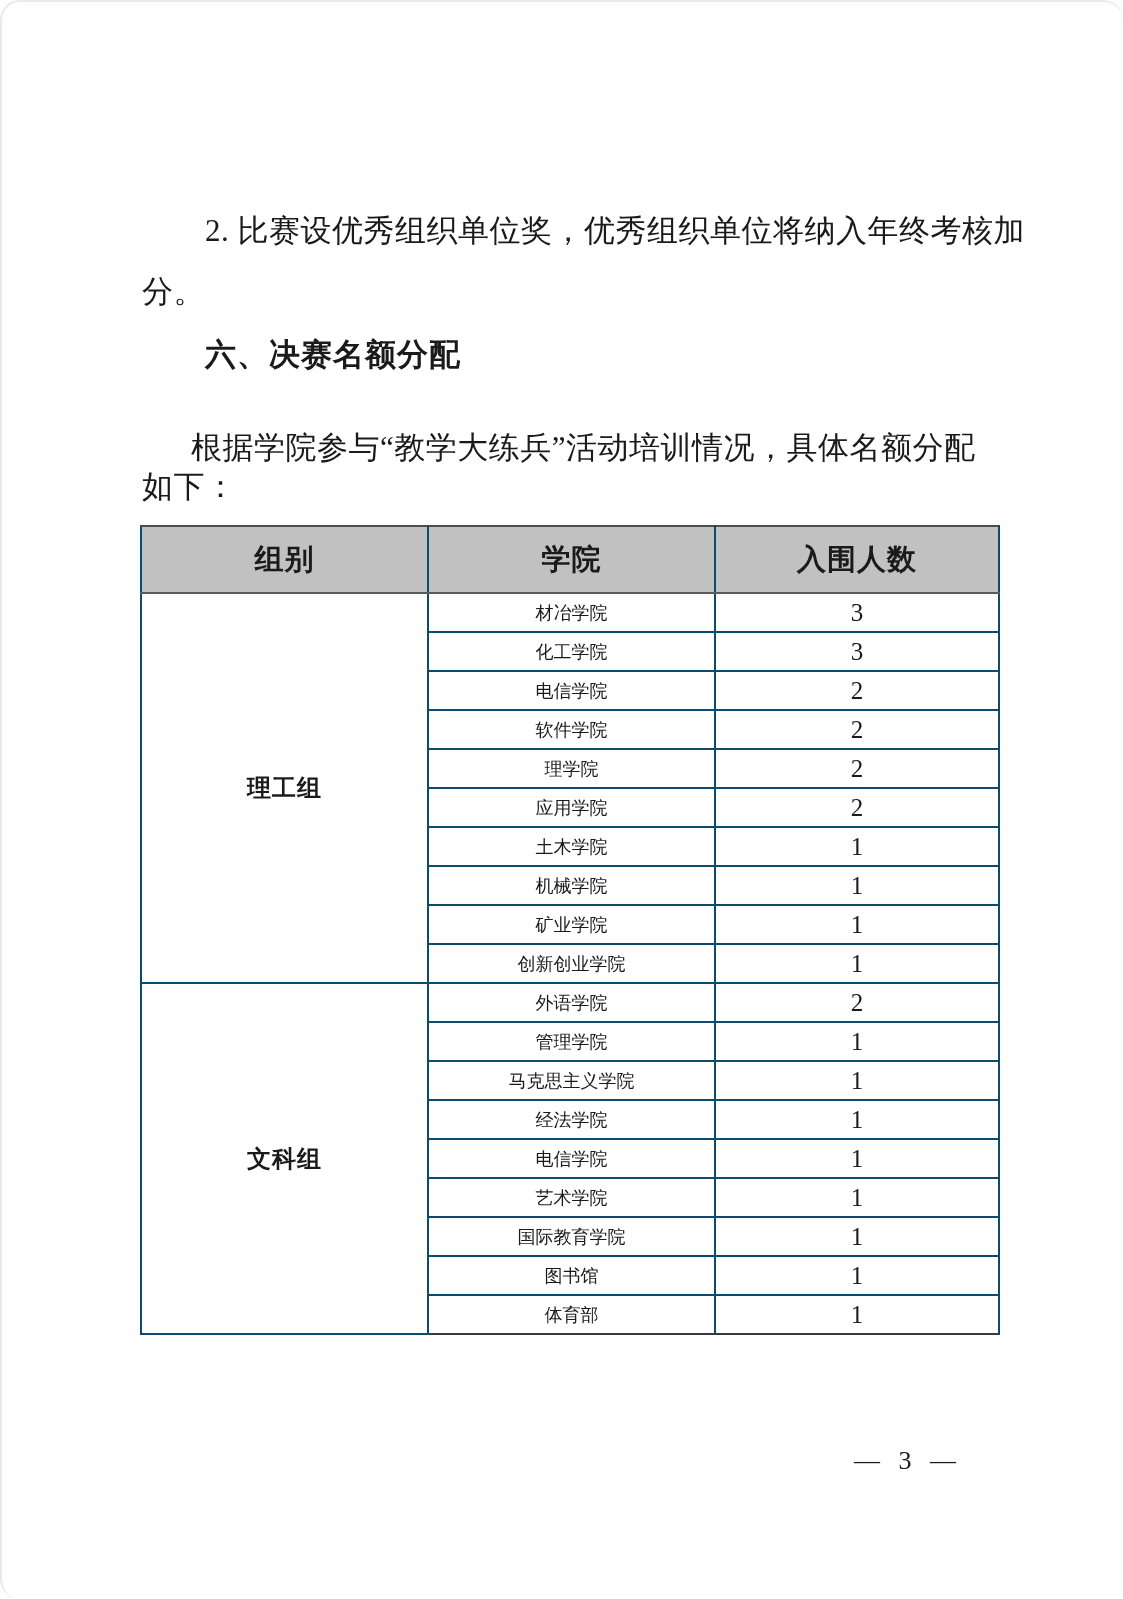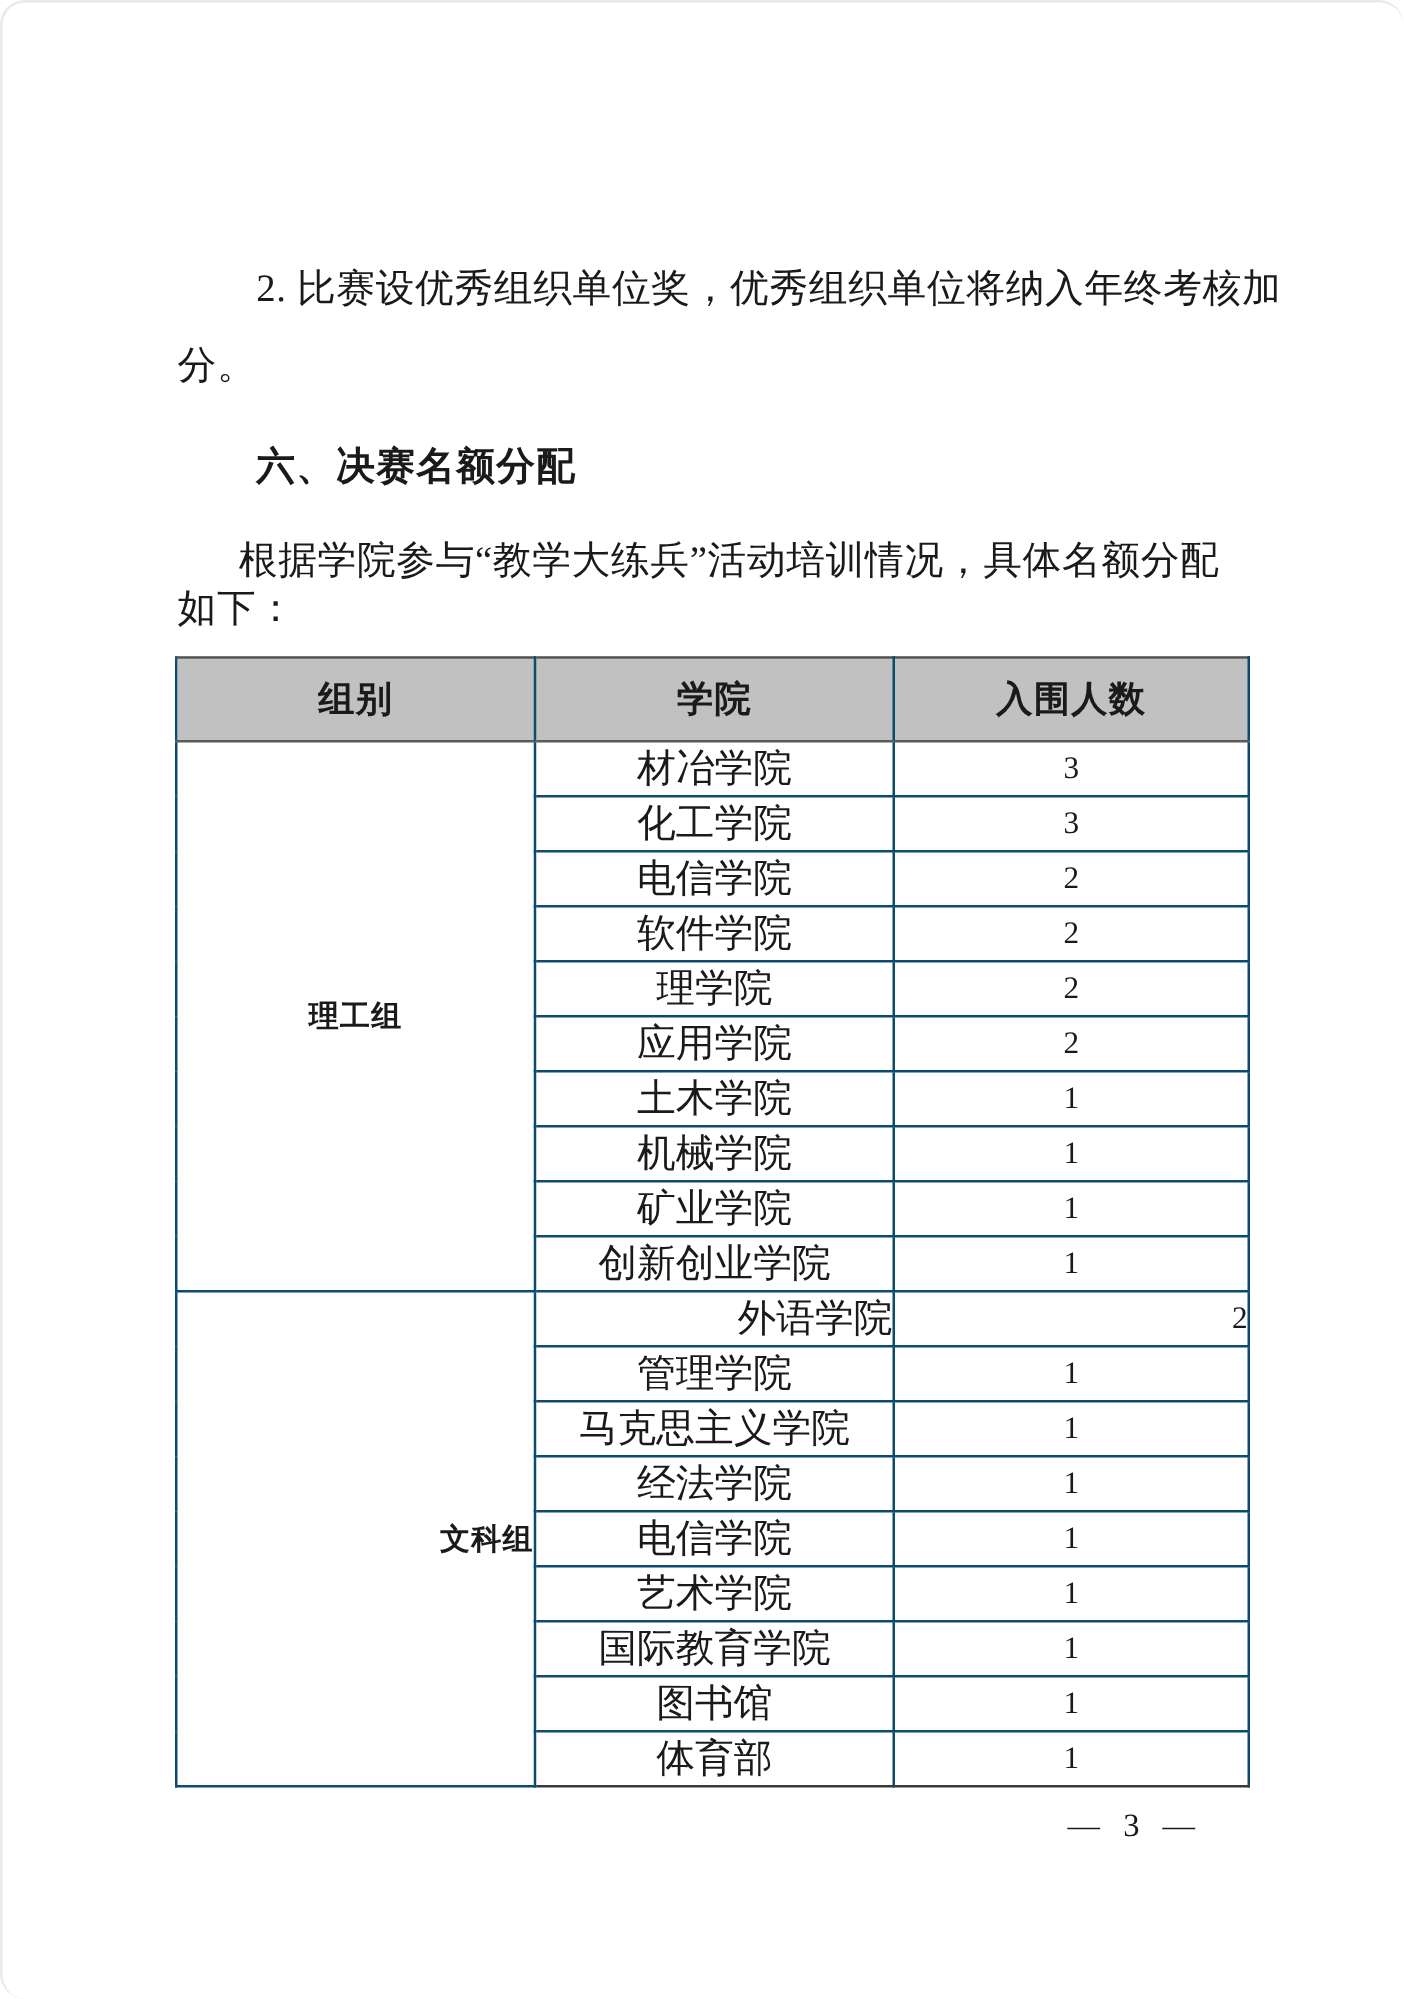--- a/index.html
+++ b/index.html
@@ -48,29 +48,29 @@
   }
   .quota-table th {
     height: 67px;
     background: #c1c1c1;
     font-size: 29px;
     font-weight: bold;
     letter-spacing: 1px;
     border-top-color: #4d4d4d;
     border-bottom-color: #5a5a5a;
   }
-  .quota-table td { height: 39px; font-size: 31px; }
+  .quota-table td { height: 39px; font-size: 18px; }
   .quota-table .col3-border { border-left-color: #1f1f1f; margin-top: 36px; }
   .quota-table .group-cell {
     font-weight: bold;
     font-size: 24px;
     letter-spacing: 1px;
     background: #ffffff;
   }
-  .quota-table tr.group-start td { border-top-color: #555555; text-align: right; }
+  .quota-table tr.group-start td { border-top-color: #555555; }
   .quota-table tr:last-child td { border-bottom-color: #3a3a3a; }
   .quota-table .count-cell { font-size: 25px; }
   .page-number {
     position: absolute;
     left: 838px;
     top: 1444px;
     width: 130px;
     text-align: center;
     font-size: 26px;
     word-spacing: 12px;
@@ -79,21 +79,21 @@
 </style>
 </head>
 <body>
 
 <div class="page">
 
   <div class="text-line" style="left:203px; top:211px;">2. 比赛设优秀组织单位奖，优秀组织单位将纳入年终考核加</div>
 
   <div class="text-line" style="left:140px; top:272px;">分。</div>
 
-  <div class="text-line heading-line" style="left:203px; top:353px;">六、决赛名额分配</div>
+  <div class="text-line heading-line" style="left:203px; top:337px;font-family:Liberation Mono, monospace;">六、决赛名额分配</div>
 
   <div class="text-line" style="left:189px; top:404px;margin-top:24px;">根据学院参与“教学大练兵”活动培训情况，具体名额分配</div>
 
   <div class="text-line" style="left:140px; top:467px;">如下：</div>
 
   <table class="quota-table">
     <colgroup>
       <col style="width:287px">
       <col style="width:287px">
       <col style="width:284px">

